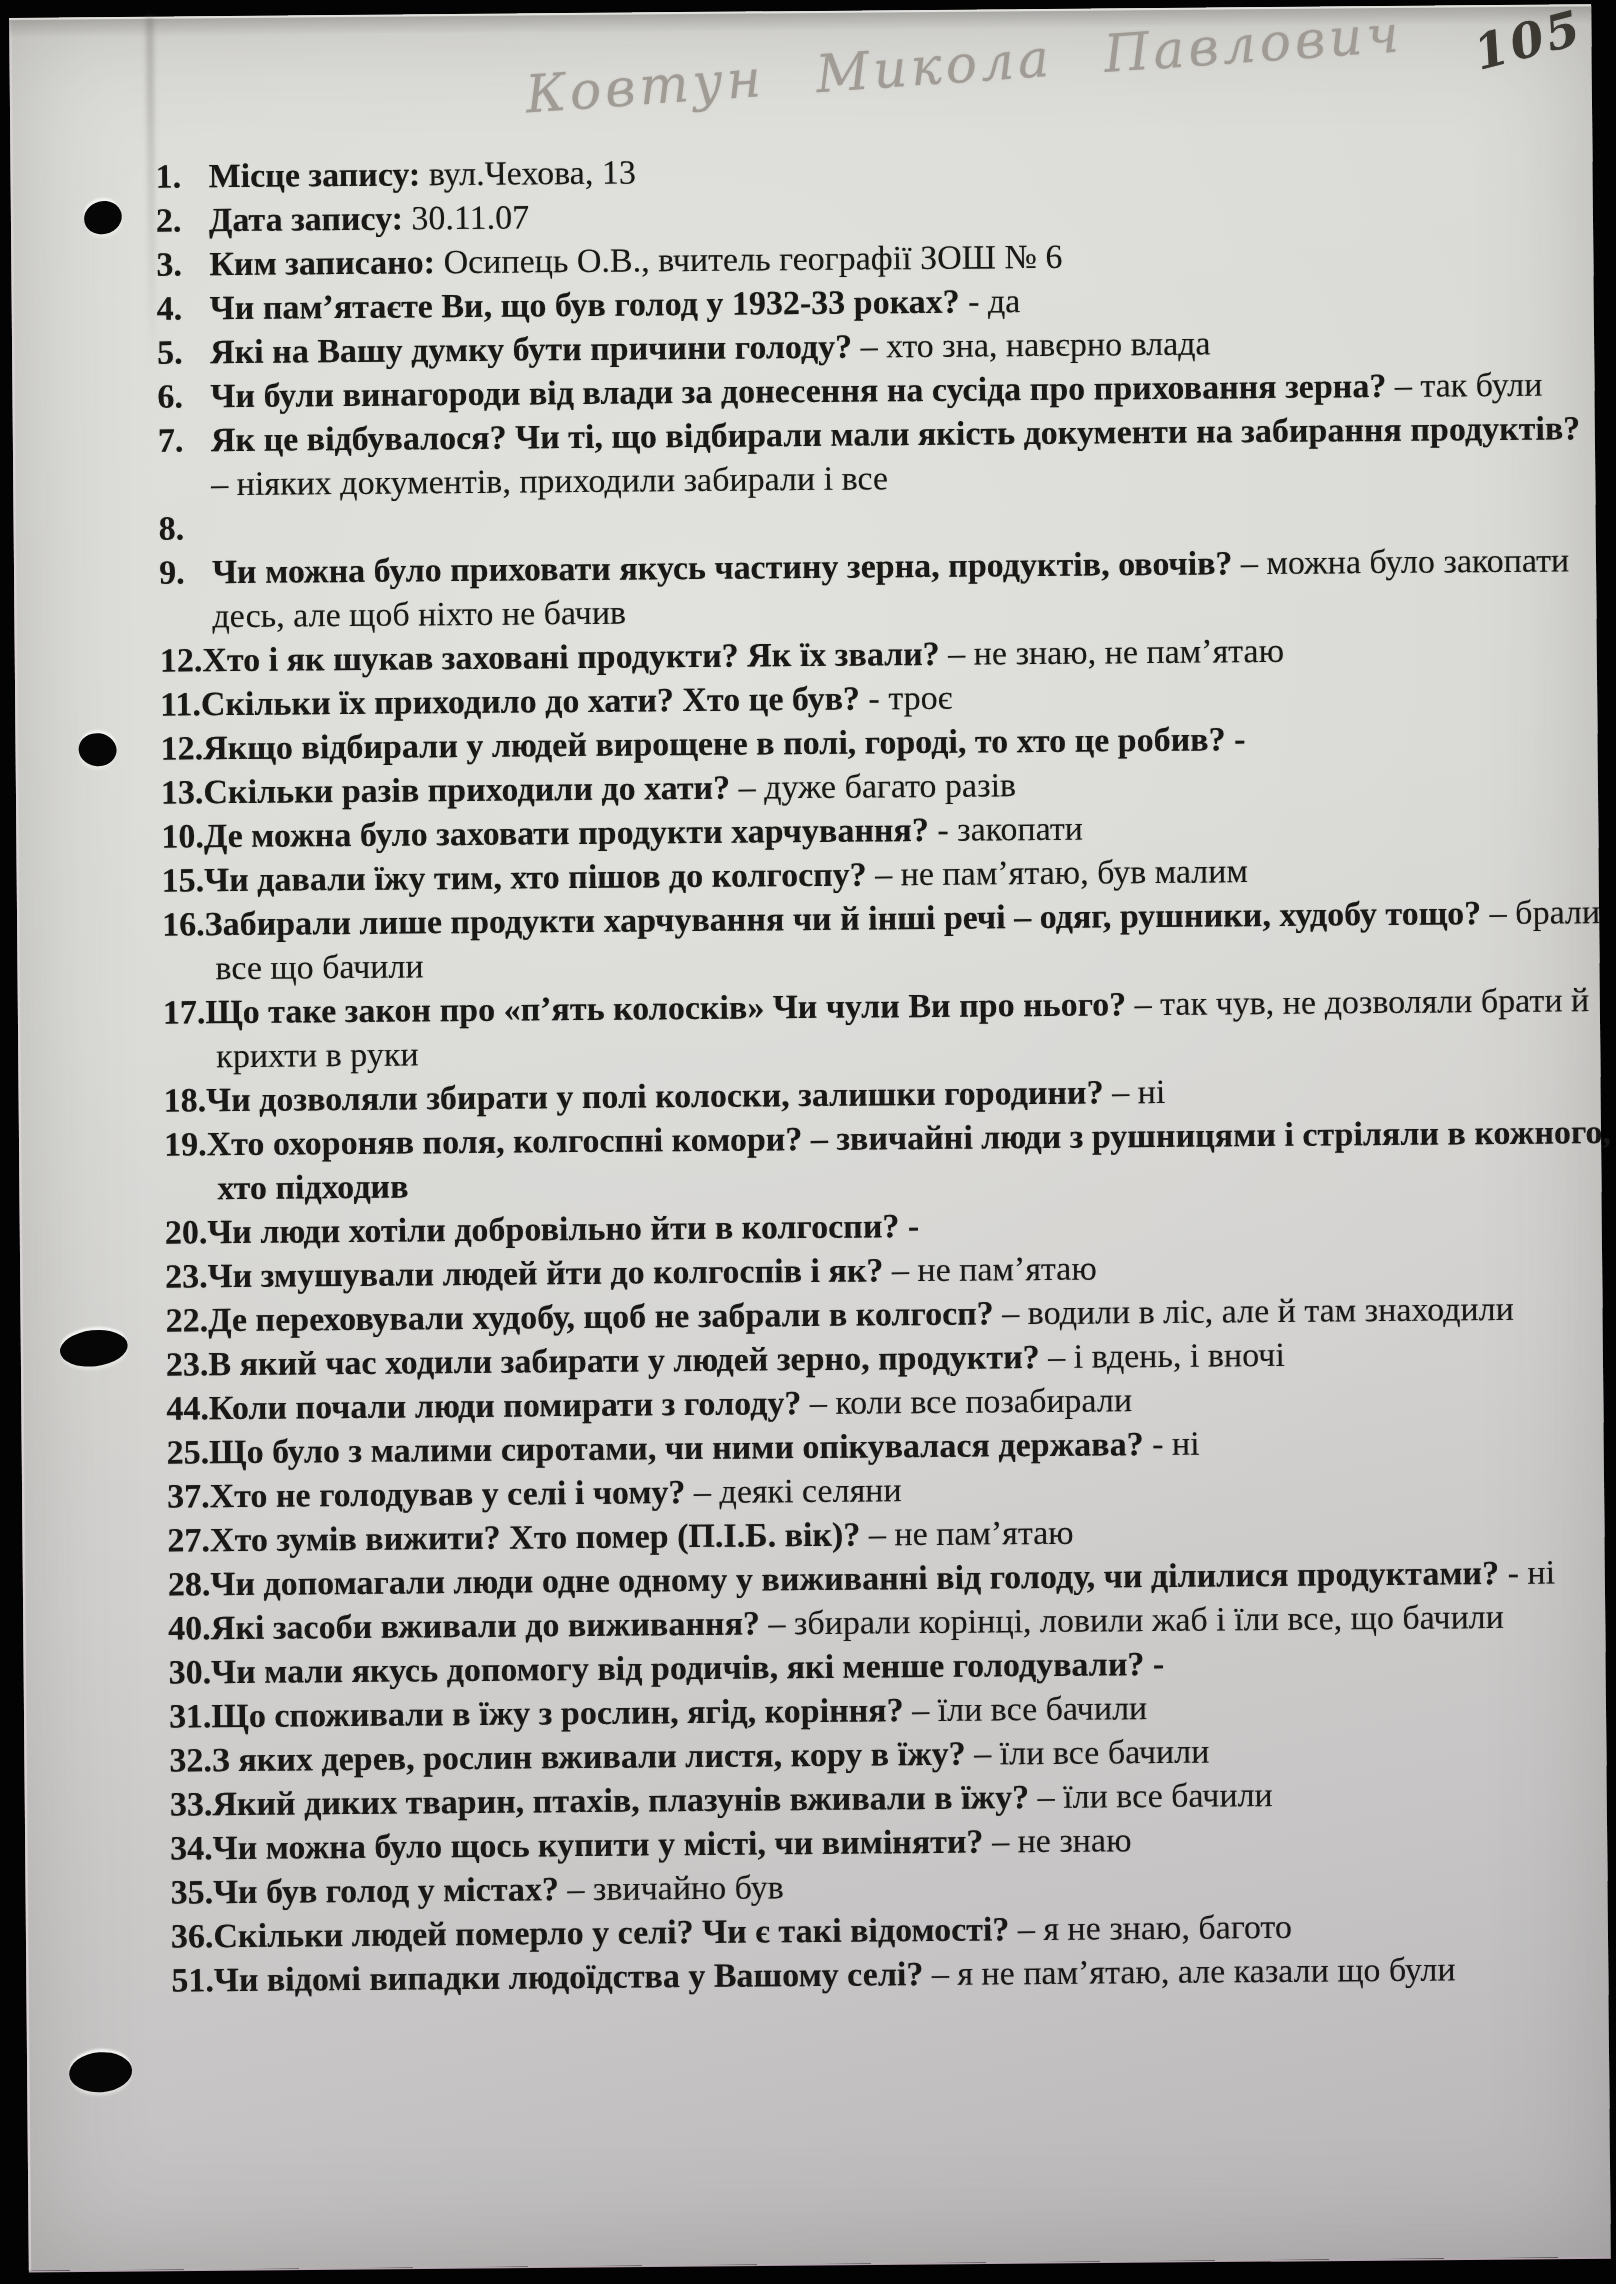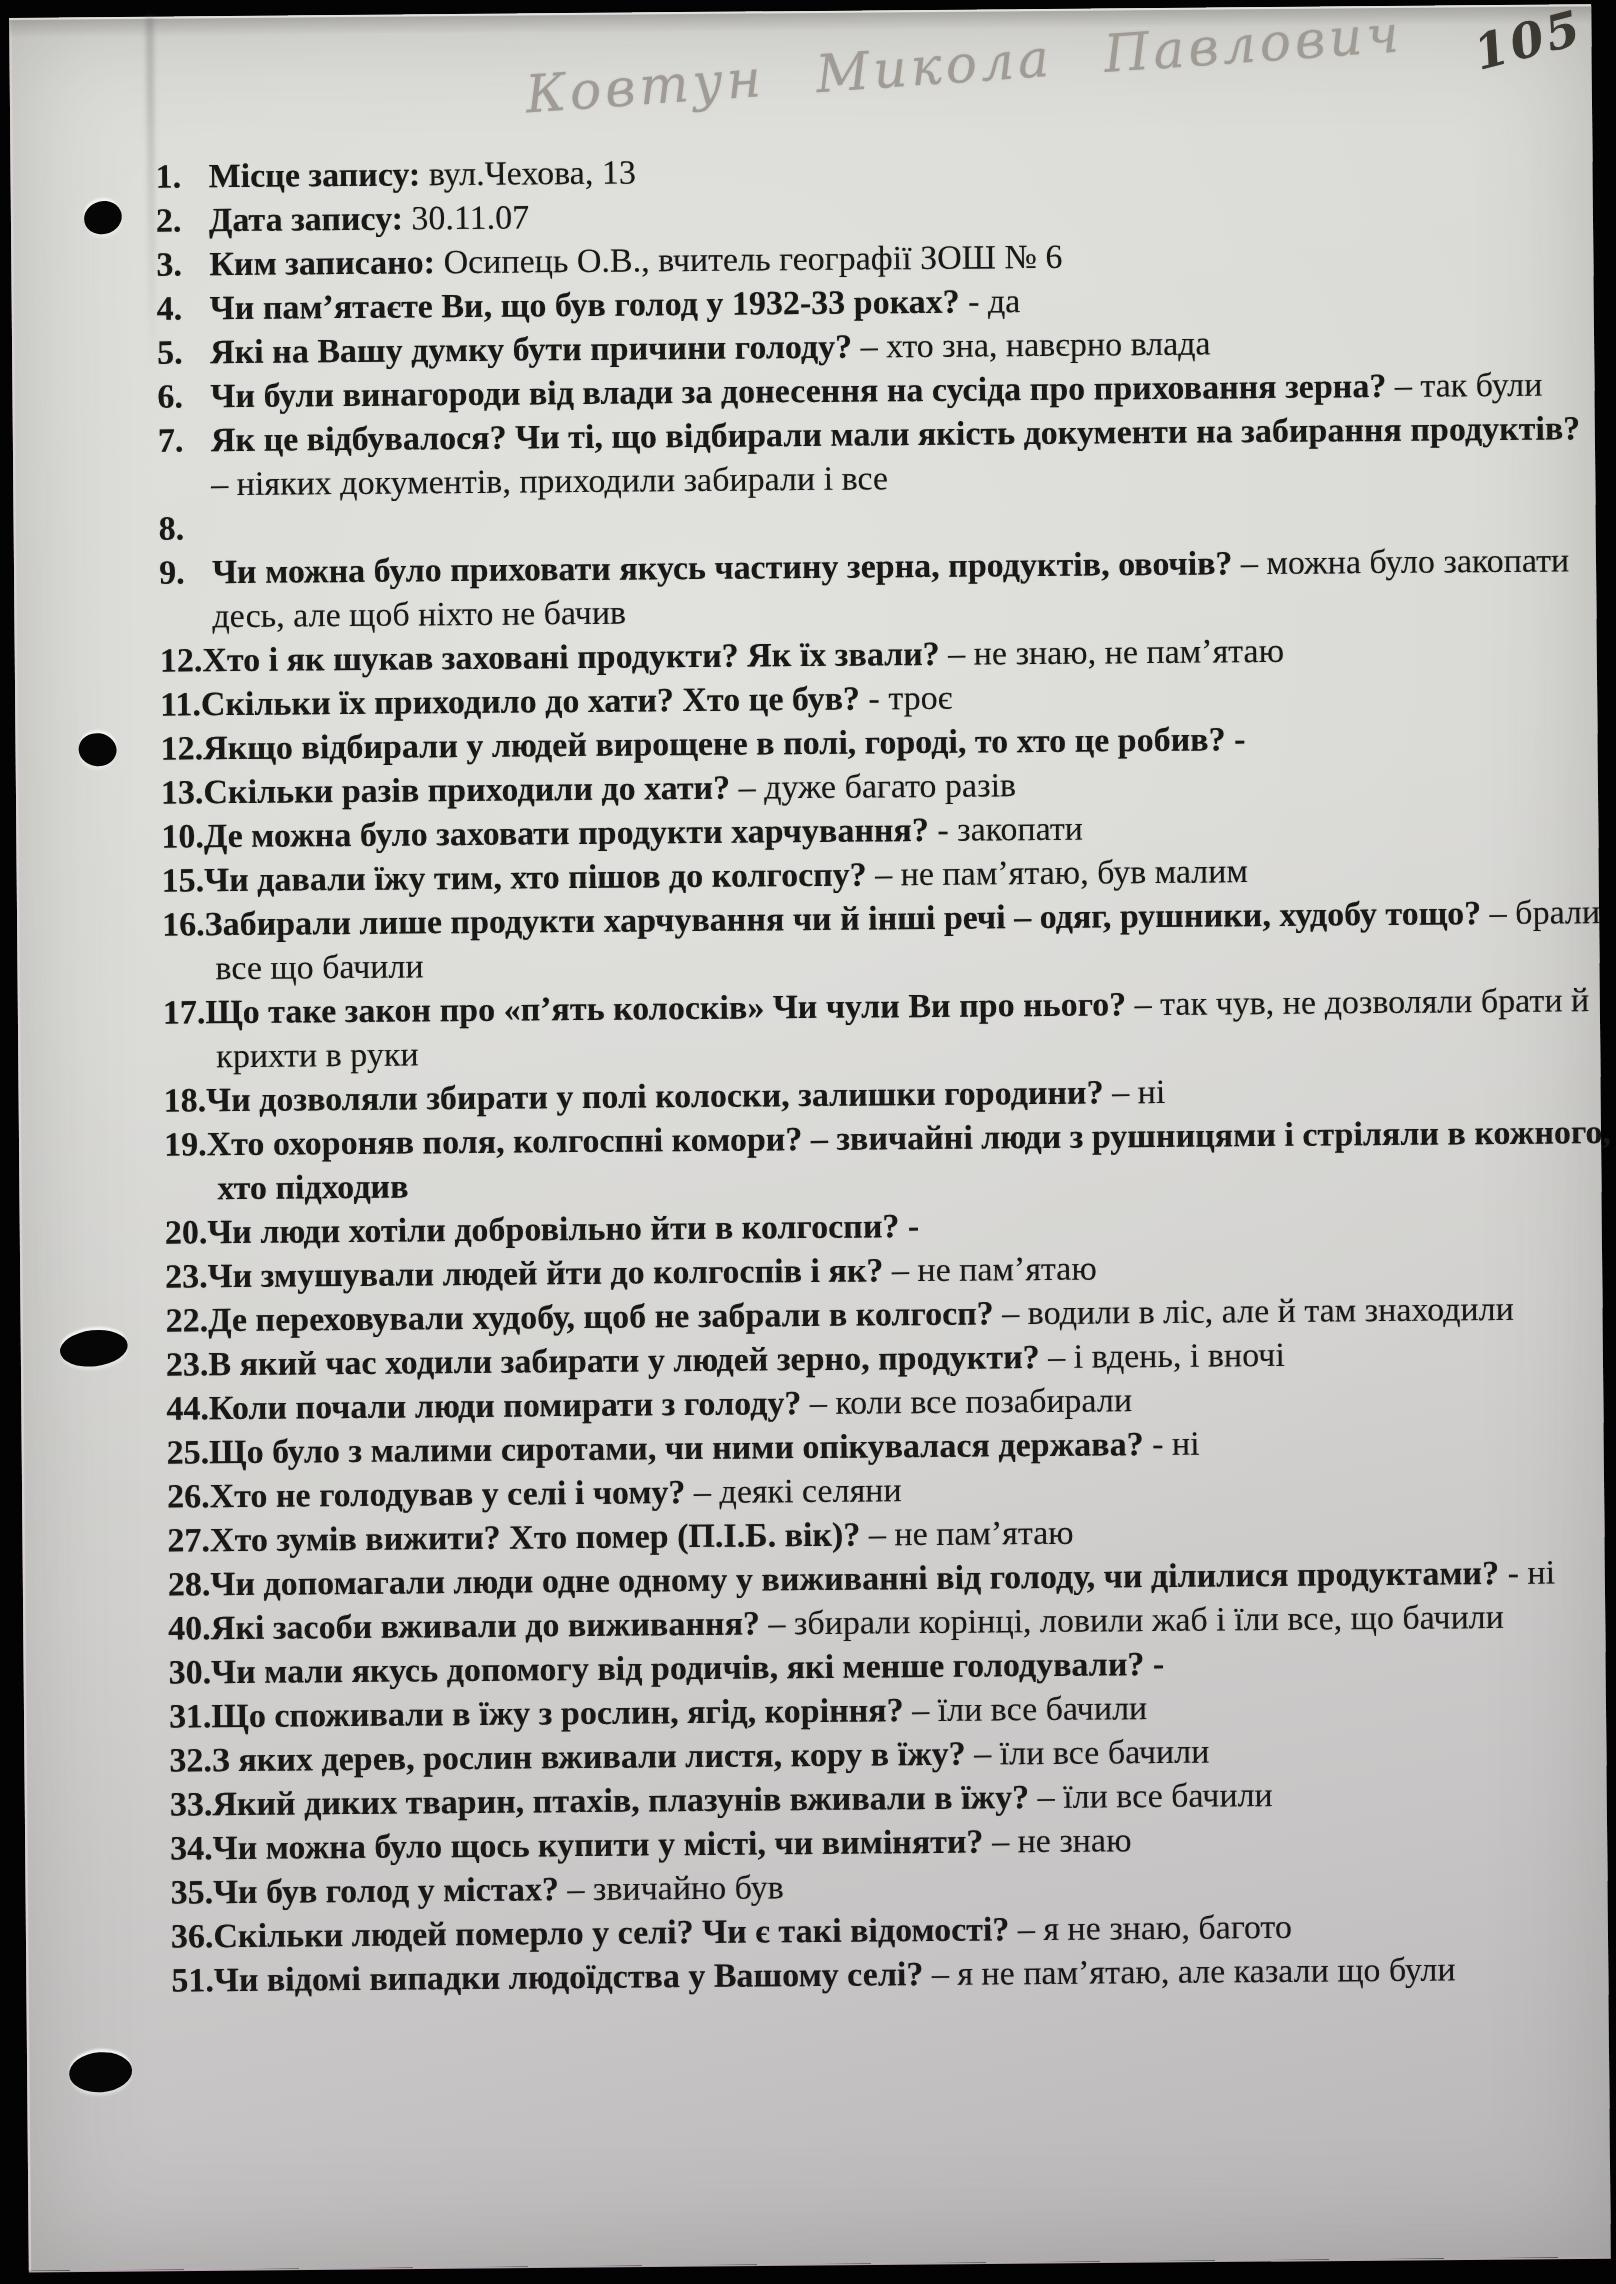--- a/index.html
+++ b/index.html
@@ -128,21 +128,21 @@
   <div class="item"><span class="num">23.</span><span class="q">Чи змушували людей йти до колгоспів і як?</span><span class="a"> – не пам’ятаю</span></div>
 
   <div class="item"><span class="num">22.</span><span class="q">Де переховували худобу, щоб не забрали в колгосп?</span><span class="a"> – водили в ліс, але й там знаходили</span></div>
 
   <div class="item"><span class="num">23.</span><span class="q">В який час ходили забирати у людей зерно, продукти?</span><span class="a"> – і вдень, і вночі</span></div>
 
   <div class="item"><span class="num">44.</span><span class="q">Коли почали люди помирати з голоду?</span><span class="a"> – коли все позабирали</span></div>
 
   <div class="item"><span class="num">25.</span><span class="q">Що було з малими сиротами, чи ними опікувалася держава?</span><span class="a"> - ні</span></div>
 
-  <div class="item"><span class="num">26.</span><span class="q">Хто не голодував у селі і чому?</span><span class="a"> – деякі селяни</span></div>
+  <div class="item"><span class="num">37.</span><span class="q">Хто не голодував у селі і чому?</span><span class="a"> – деякі селяни</span></div>
 
   <div class="item"><span class="num">27.</span><span class="q">Хто зумів вижити? Хто помер (П.І.Б. вік)?</span><span class="a"> – не пам’ятаю</span></div>
 
   <div class="item"><span class="num">28.</span><span class="q">Чи допомагали люди одне одному у виживанні від голоду, чи ділилися продуктами?</span><span class="a"> - ні</span></div>
 
   <div class="item"><span class="num">40.</span><span class="q">Які засоби вживали до виживання?</span><span class="a"> – збирали корінці, ловили жаб і їли все, що бачили</span></div>
 
   <div class="item"><span class="num">30.</span><span class="q">Чи мали якусь допомогу від родичів, які менше голодували? -</span><span class="a"></span></div>
 
   <div class="item"><span class="num">31.</span><span class="q">Що споживали в їжу з рослин, ягід, коріння?</span><span class="a"> – їли все бачили</span></div>

